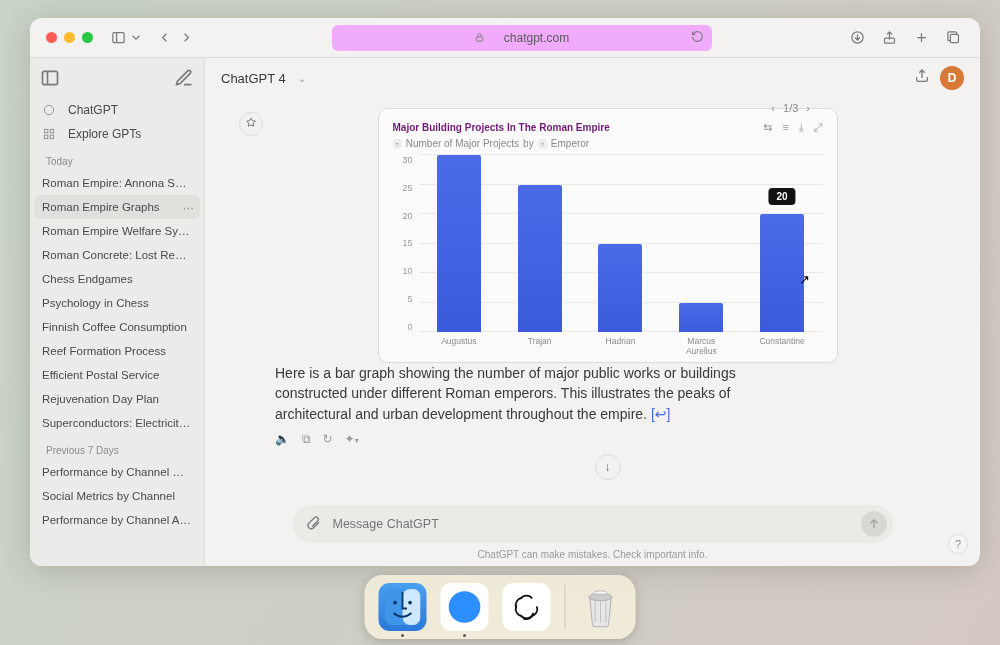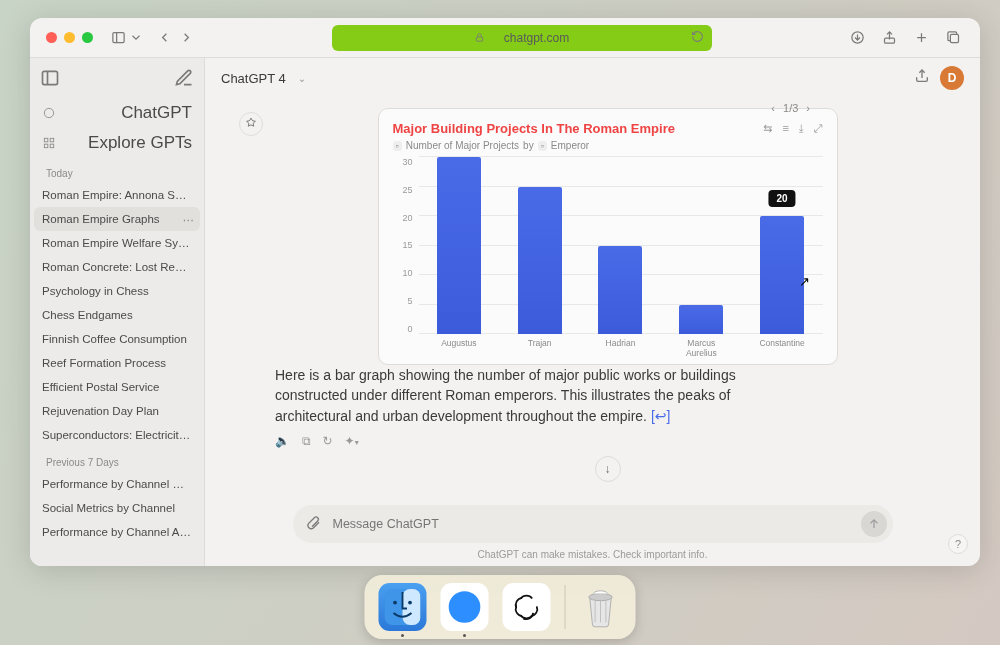--- a/index.html
+++ b/index.html
@@ -26,29 +26,29 @@
   
   .titlebar{height:40px;display:flex;align-items:center;padding:0 10px;border-bottom:1px solid var(--border);}
   .traffic{display:flex;gap:7px;margin-left:6px;}
   .dot{width:11px;height:11px;border-radius:50%;}
   .dot.red{background:#ff5f57;}
   .dot.yellow{background:#febc2e;}
   .dot.green{background:#28c840;}
   .tb-ico{width:22px;height:22px;display:flex;align-items:center;justify-content:center;color:#7a7a7a;border-radius:5px;}
   .tb-ico svg{width:15px;height:15px;}
   .addr{flex:1;display:flex;justify-content:center;}
-  .addr-box{width:380px;height:26px;background:#84cc16;border-radius:6px;display:flex;align-items:center;justify-content:center;gap:19px;font-size:12px;color:#5a5a5a;position:relative;}
+  .addr-box{width:380px;height:26px;background:#f0abfc;border-radius:6px;display:flex;align-items:center;justify-content:center;gap:19px;font-size:12px;color:#5a5a5a;position:relative;}
   .addr-box .reload{position:absolute;right:8px;color:#7a7a7a;}
   .tb-right{display:flex;gap:10px;margin-right:6px;}
   
   .body{flex:1;display:flex;min-height:0;}
   .sidebar{width:175px;background:var(--sidebar);border-right:1px solid var(--border);padding:6px 0;overflow:hidden;position:relative;}
   .sb-top{display:flex;justify-content:space-between;padding:4px 10px 10px 10px;}
   .sb-ico{width:20px;height:20px;color:#7a7a7a;display:flex;align-items:center;justify-content:center;}
-  .sb-item{display:flex;align-items:center;gap:12px;padding:5px 12px;font-size:17px;color:#4a4a4a;cursor:default;justify-content:space-between;}
+  .sb-item{display:flex;align-items:center;gap:12px;padding:5px 12px;font-size:12px;color:#4a4a4a;cursor:default;}
   .sb-item svg{width:14px;height:14px;color:#8a8a8a;}
   .sb-section{font-size:10px;color:var(--text-muted);padding:10px 16px 4px;}
   .chat-item{font-size:11.5px;color:#4a4a4a;padding:6px 12px;white-space:nowrap;overflow:hidden;text-overflow:ellipsis;}
   .chat-item.active{background:#e2e0dd;border-radius:6px;margin:0 4px;padding:6px 8px;position:relative;}
   .chat-item.active::after{content:"⋯";position:absolute;right:6px;color:#8a8a8a;}
   
   .main{flex:1;display:flex;flex-direction:column;position:relative;}
   .main-top{display:flex;align-items:center;justify-content:space-between;padding:8px 16px;}
   .model{font-size:13px;color:#3a3a3a;font-weight:500;display:flex;align-items:center;gap:12px;}
   .model .chev{font-size:10px;color:#9a9a9a;}
@@ -56,21 +56,21 @@
   .avatar{width:24px;height:24px;border-radius:50%;background:var(--accent);color:#fff;font-size:12px;display:flex;align-items:center;justify-content:center;font-weight:600;}
   .upl{color:#7a7a7a;}
   .pager{position:absolute;right:170px;top:44px;font-size:11px;color:#8a8a8a;display:flex;gap:8px;align-items:center;}
   .content{flex:1;padding:10px 40px 0 40px;overflow:hidden;}
   .msg{display:flex;gap:12px;margin-left:-6px;}
   .assistant-badge{width:24px;height:24px;border:1px solid #ddd;border-radius:50%;display:flex;align-items:center;justify-content:center;color:#6a6a6a;flex-shrink:0;margin-top:4px;}
   .assistant-badge svg{width:14px;height:14px;}
   .msg-body{flex:1;}
   .chart-card{border:1px solid var(--border);border-radius:10px;padding:12px 14px;background:#fbfbfb;width:460px;margin-left:auto;margin-right:auto;}
   .card-head{display:flex;justify-content:space-between;align-items:center;}
-  .card-title{font-size:13px;font-weight:700;color:#ef4444;}
+  .card-title{font-size:10px;font-weight:700;color:#701a75;}
   .card-actions{display:flex;gap:10px;color:#9a9a9a;}
   .card-actions span{font-size:11px;}
   .subhead{font-size:10px;color:#8a8a8a;margin-top:4px;display:flex;gap:4px;align-items:center;}
   .tag{background:#eee;border-radius:3px;padding:0 3px;font-size:9px;}
   .chart{margin-top:6px;position:relative;height:195px;display:flex;}
   .yaxis{display:flex;flex-direction:column;justify-content:space-between;font-size:9px;color:#9a9a9a;padding-bottom:18px;width:20px;text-align:right;}
   .plot{flex:1;position:relative;margin-left:6px;}
   .grid{position:absolute;left:0;right:0;top:0;bottom:18px;}
   .gline{position:absolute;left:0;right:0;border-top:1px solid var(--chart-grid);}
   .bars{position:absolute;left:0;right:0;top:0;bottom:18px;display:flex;justify-content:space-around;align-items:flex-end;}
@@ -210,22 +210,22 @@
             <rect x="4" y="14" width="6" height="6"></rect>
             <rect x="14" y="14" width="6" height="6"></rect>
           </svg>
         <span>Explore GPTs</span>
       </div>
       <div class="sb-section">Today</div>
       <div class="chat-item">Roman Empire: Annona Social W…</div>
       <div class="chat-item active">Roman Empire Graphs</div>
       <div class="chat-item">Roman Empire Welfare System</div>
       <div class="chat-item">Roman Concrete: Lost Recipe</div>
+      <div class="chat-item">Chess Endgames</div>
       <div class="chat-item">Psychology in Chess</div>
-      <div class="chat-item">Chess Endgames</div>
       <div class="chat-item">Finnish Coffee Consumption</div>
       <div class="chat-item">Reef Formation Process</div>
       <div class="chat-item">Efficient Postal Service</div>
       <div class="chat-item">Rejuvenation Day Plan</div>
       <div class="chat-item">Superconductors: Electricity Rol…</div>
       <div class="sb-section">Previous 7 Days</div>
       <div class="chat-item">Performance by Channel Chart</div>
       <div class="chat-item">Social Metrics by Channel</div>
       <div class="chat-item">Performance by Channel Analysi…</div>
     </div>

